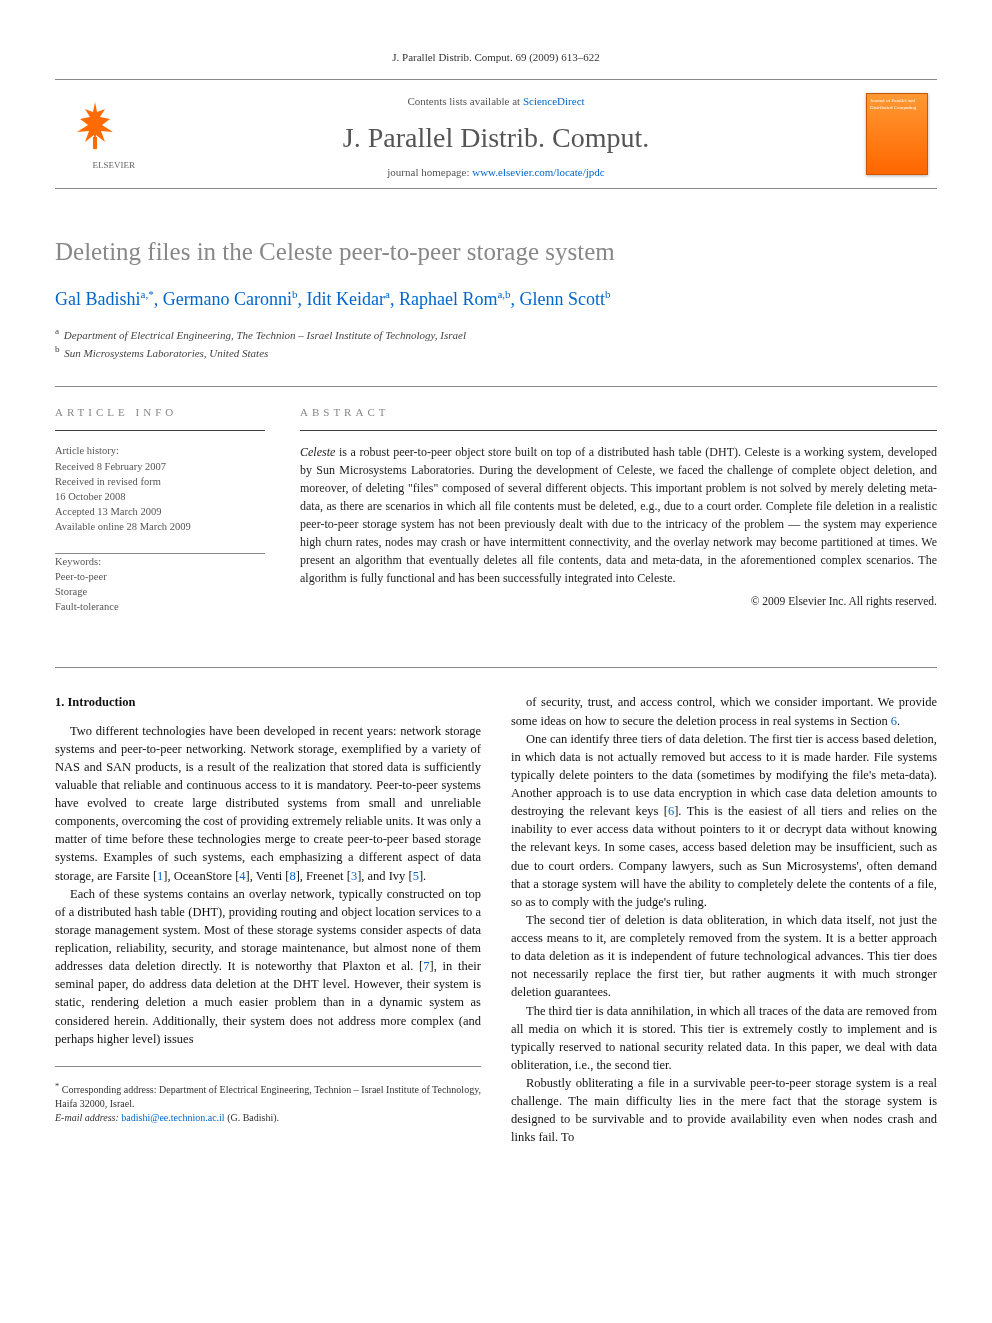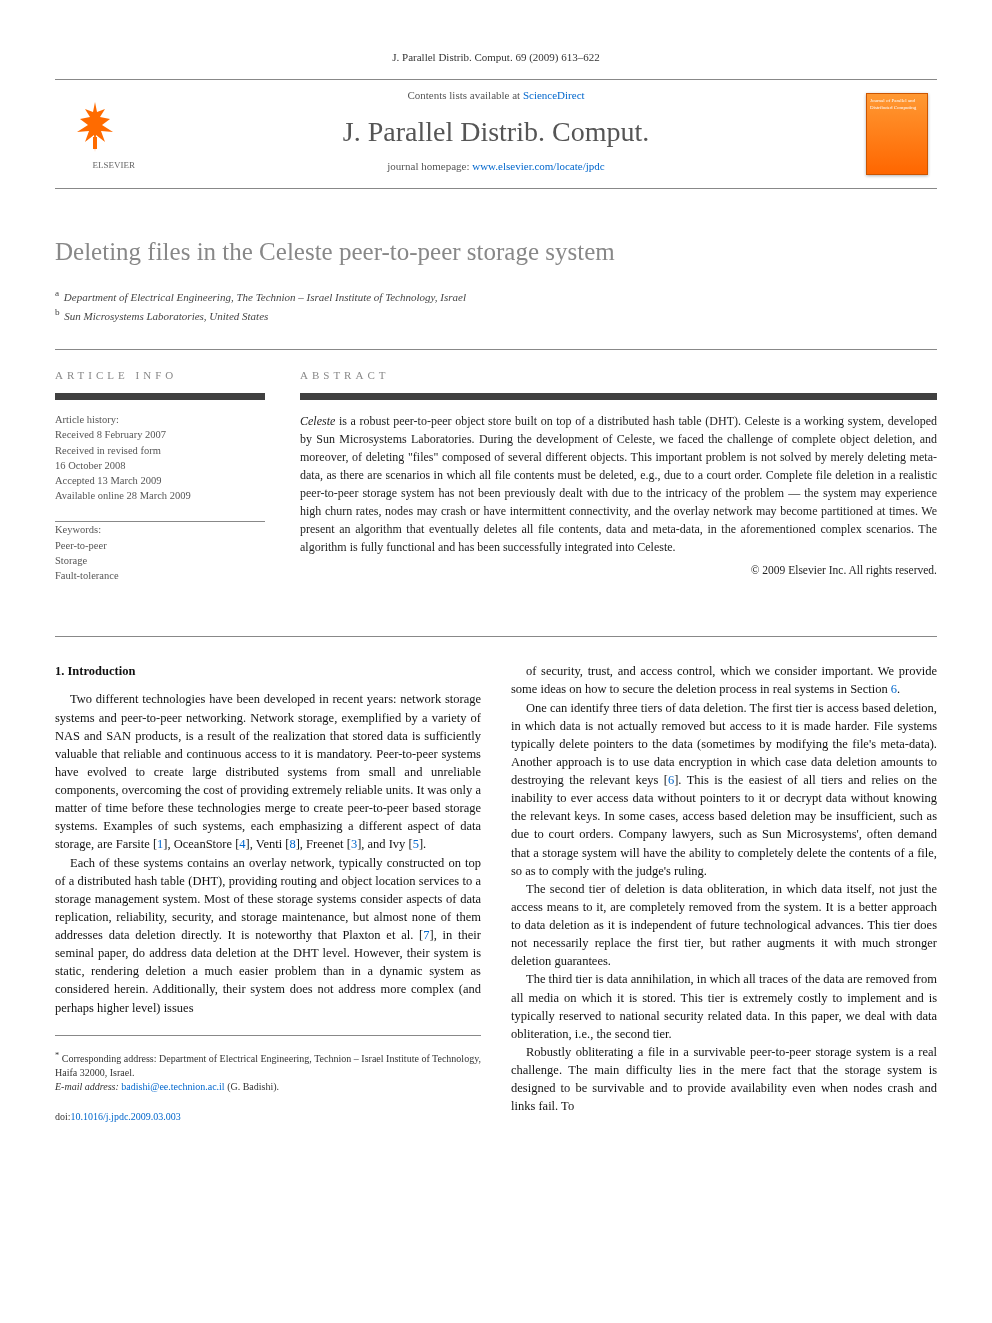--- a/index.html
+++ b/index.html
@@ -47,21 +47,21 @@
       font-size: 9px;
       color: #666;
       text-align: center;
       margin-top: 2px;
     }
     .masthead-center {
       flex: 1;
       text-align: center;
       display: flex;
       flex-direction: column;
-      justify-content: flex-start;
+      justify-content: flex-end;
       gap: 8px;
     }
     .contents-line {
       font-size: 11px;
       color: #555;
     }
     .contents-line a { color: #0066cc; text-decoration: none; }
     .journal-name {
       font-size: 28px;
       font-weight: normal;
@@ -119,21 +119,21 @@
     }
     .article-info {
       width: 210px;
       flex-shrink: 0;
     }
     .section-heading {
       font-size: 11px;
       letter-spacing: 4px;
       color: #888;
       margin-bottom: 12px;
-      border-bottom: 7px solid #404040;
+      border-bottom: 1px solid #404040;
       padding-bottom: 10px;
     }
     .info-block {
       font-size: 10.5px;
       color: #555;
       line-height: 1.45;
       margin-bottom: 18px;
     }
     .info-label {
     }
@@ -214,20 +214,21 @@
         <span>journal homepage: </span><a href="#">www.elsevier.com/locate/jpdc</a>
       </div>
     </div>
     <div class="masthead-right">
       <div class="journal-cover">Journal of Parallel and Distributed Computing</div>
     </div>
   </div>
 
   <h1 class="article-title">Deleting files in the Celeste peer-to-peer storage system</h1>
 
+  <div class="authors" id="authors-container">Gal Badishi<sup>a,*</sup>, Germano Caronni<sup>b</sup>, Idit Keidar<sup>a</sup>, Raphael Rom<sup>a,b</sup>, Glenn Scott<sup>b</sup></div>
 
   <div class="affiliations" id="affil-container">
       <div><sup>a</sup> Department of Electrical Engineering, The Technion – Israel Institute of Technology, Israel</div>
       <div><sup>b</sup> Sun Microsystems Laboratories, United States</div>
     </div>
 
   <div class="info-abstract-row">
     <div class="article-info">
       <div class="section-heading">ARTICLE INFO</div>
       <div class="info-block">
@@ -267,23 +268,20 @@
         <div>
           <sup>*</sup> <span>Corresponding address: Department of Electrical Engineering, Technion – Israel Institute of Technology, Haifa 32000, Israel.</span>
         </div>
         <div>
           <em>E-mail address:</em>
           <a href="#">badishi@ee.technion.ac.il</a>
           <span>(G. Badishi).</span>
         </div>
       </div>
       <div class="footer-meta">
-        <div>
-          <span>doi:</span><a href="#">10.1016/j.jpdc.2009.03.003</a>
-        </div>
       </div>
     </div>
     <div class="column">
       <div id="col2">
           <p>of security, trust, and access control, which we consider important. We provide some ideas on how to secure the deletion process in real systems in Section <span class="ref">6</span>.</p>
           <p>One can identify three tiers of data deletion. The first tier is access based deletion, in which data is not actually removed but access to it is made harder. File systems typically delete pointers to the data (sometimes by modifying the file's meta-data). Another approach is to use data encryption in which case data deletion amounts to destroying the relevant keys [<span class="ref">6</span>]. This is the easiest of all tiers and relies on the inability to ever access data without pointers to it or decrypt data without knowing the relevant keys. In some cases, access based deletion may be insufficient, such as due to court orders. Company lawyers, such as Sun Microsystems', often demand that a storage system will have the ability to completely delete the contents of a file, so as to comply with the judge's ruling.</p>
           <p>The second tier of deletion is data obliteration, in which data itself, not just the access means to it, are completely removed from the system. It is a better approach to data deletion as it is independent of future technological advances. This tier does not necessarily replace the first tier, but rather augments it with much stronger deletion guarantees.</p>
           <p>The third tier is data annihilation, in which all traces of the data are removed from all media on which it is stored. This tier is extremely costly to implement and is typically reserved to national security related data. In this paper, we deal with data obliteration, i.e., the second tier.</p>
           <p>Robustly obliterating a file in a survivable peer-to-peer storage system is a real challenge. The main difficulty lies in the mere fact that the storage system is designed to be survivable and to provide availability even when nodes crash and links fail. To</p>
         </div>

